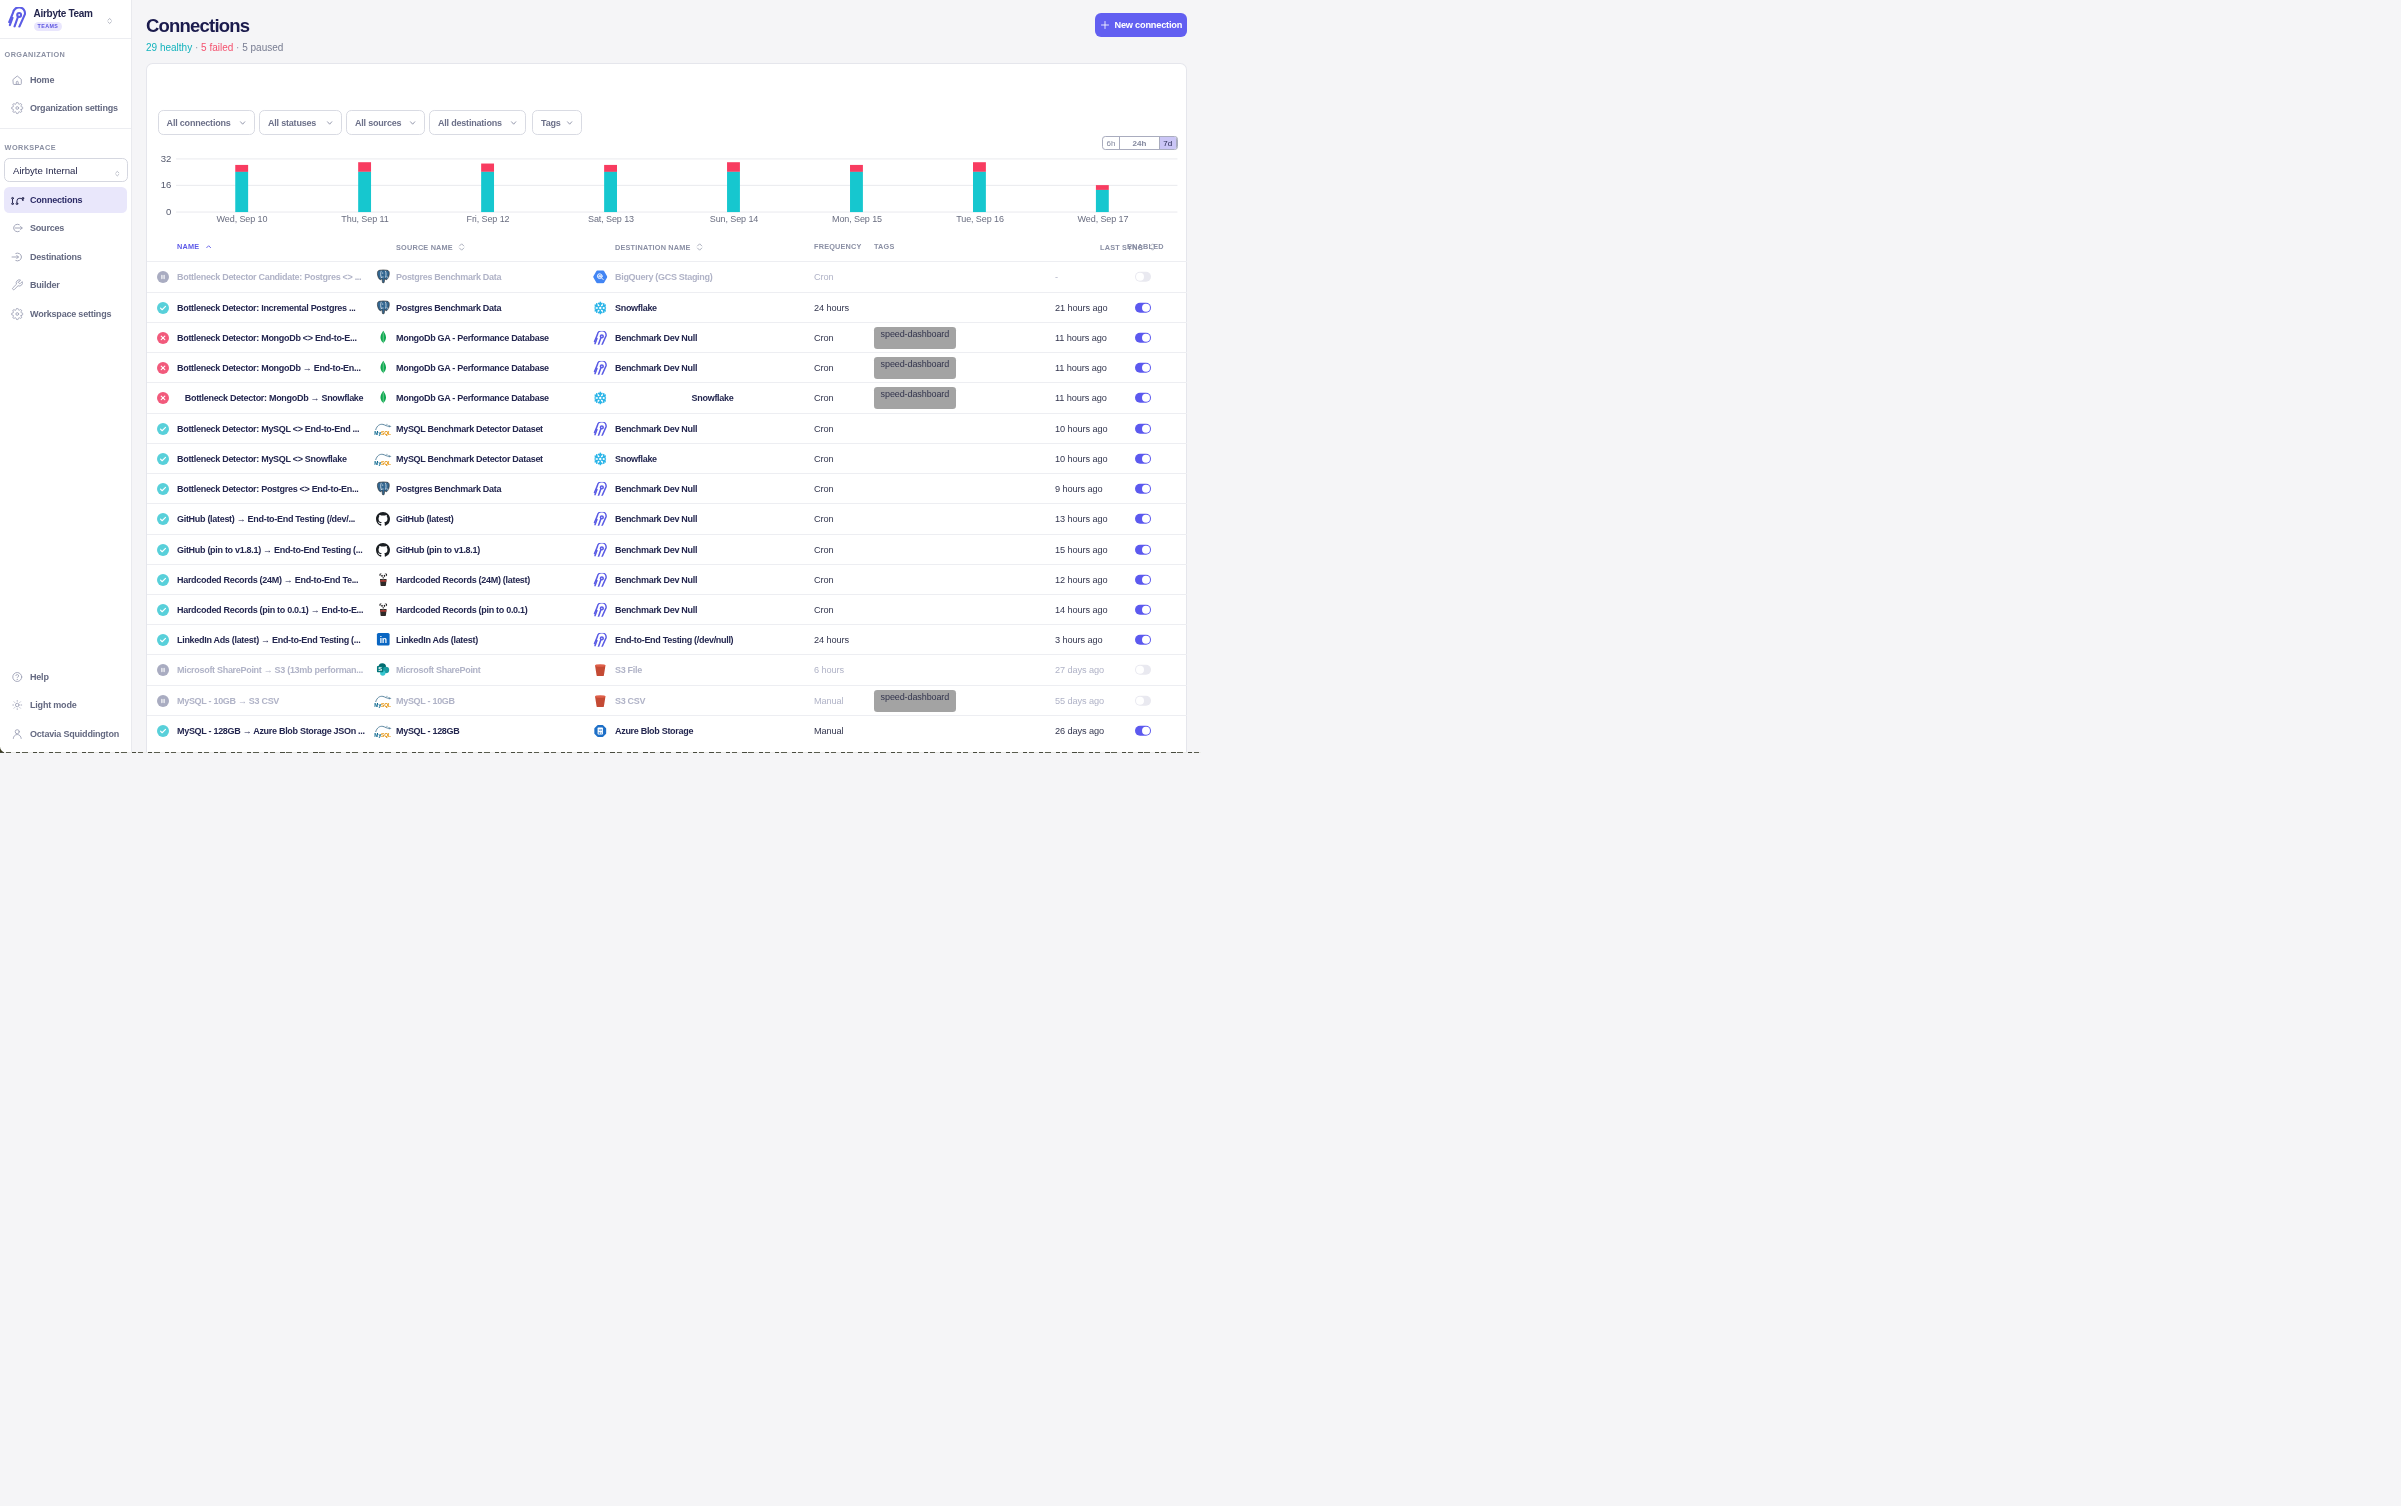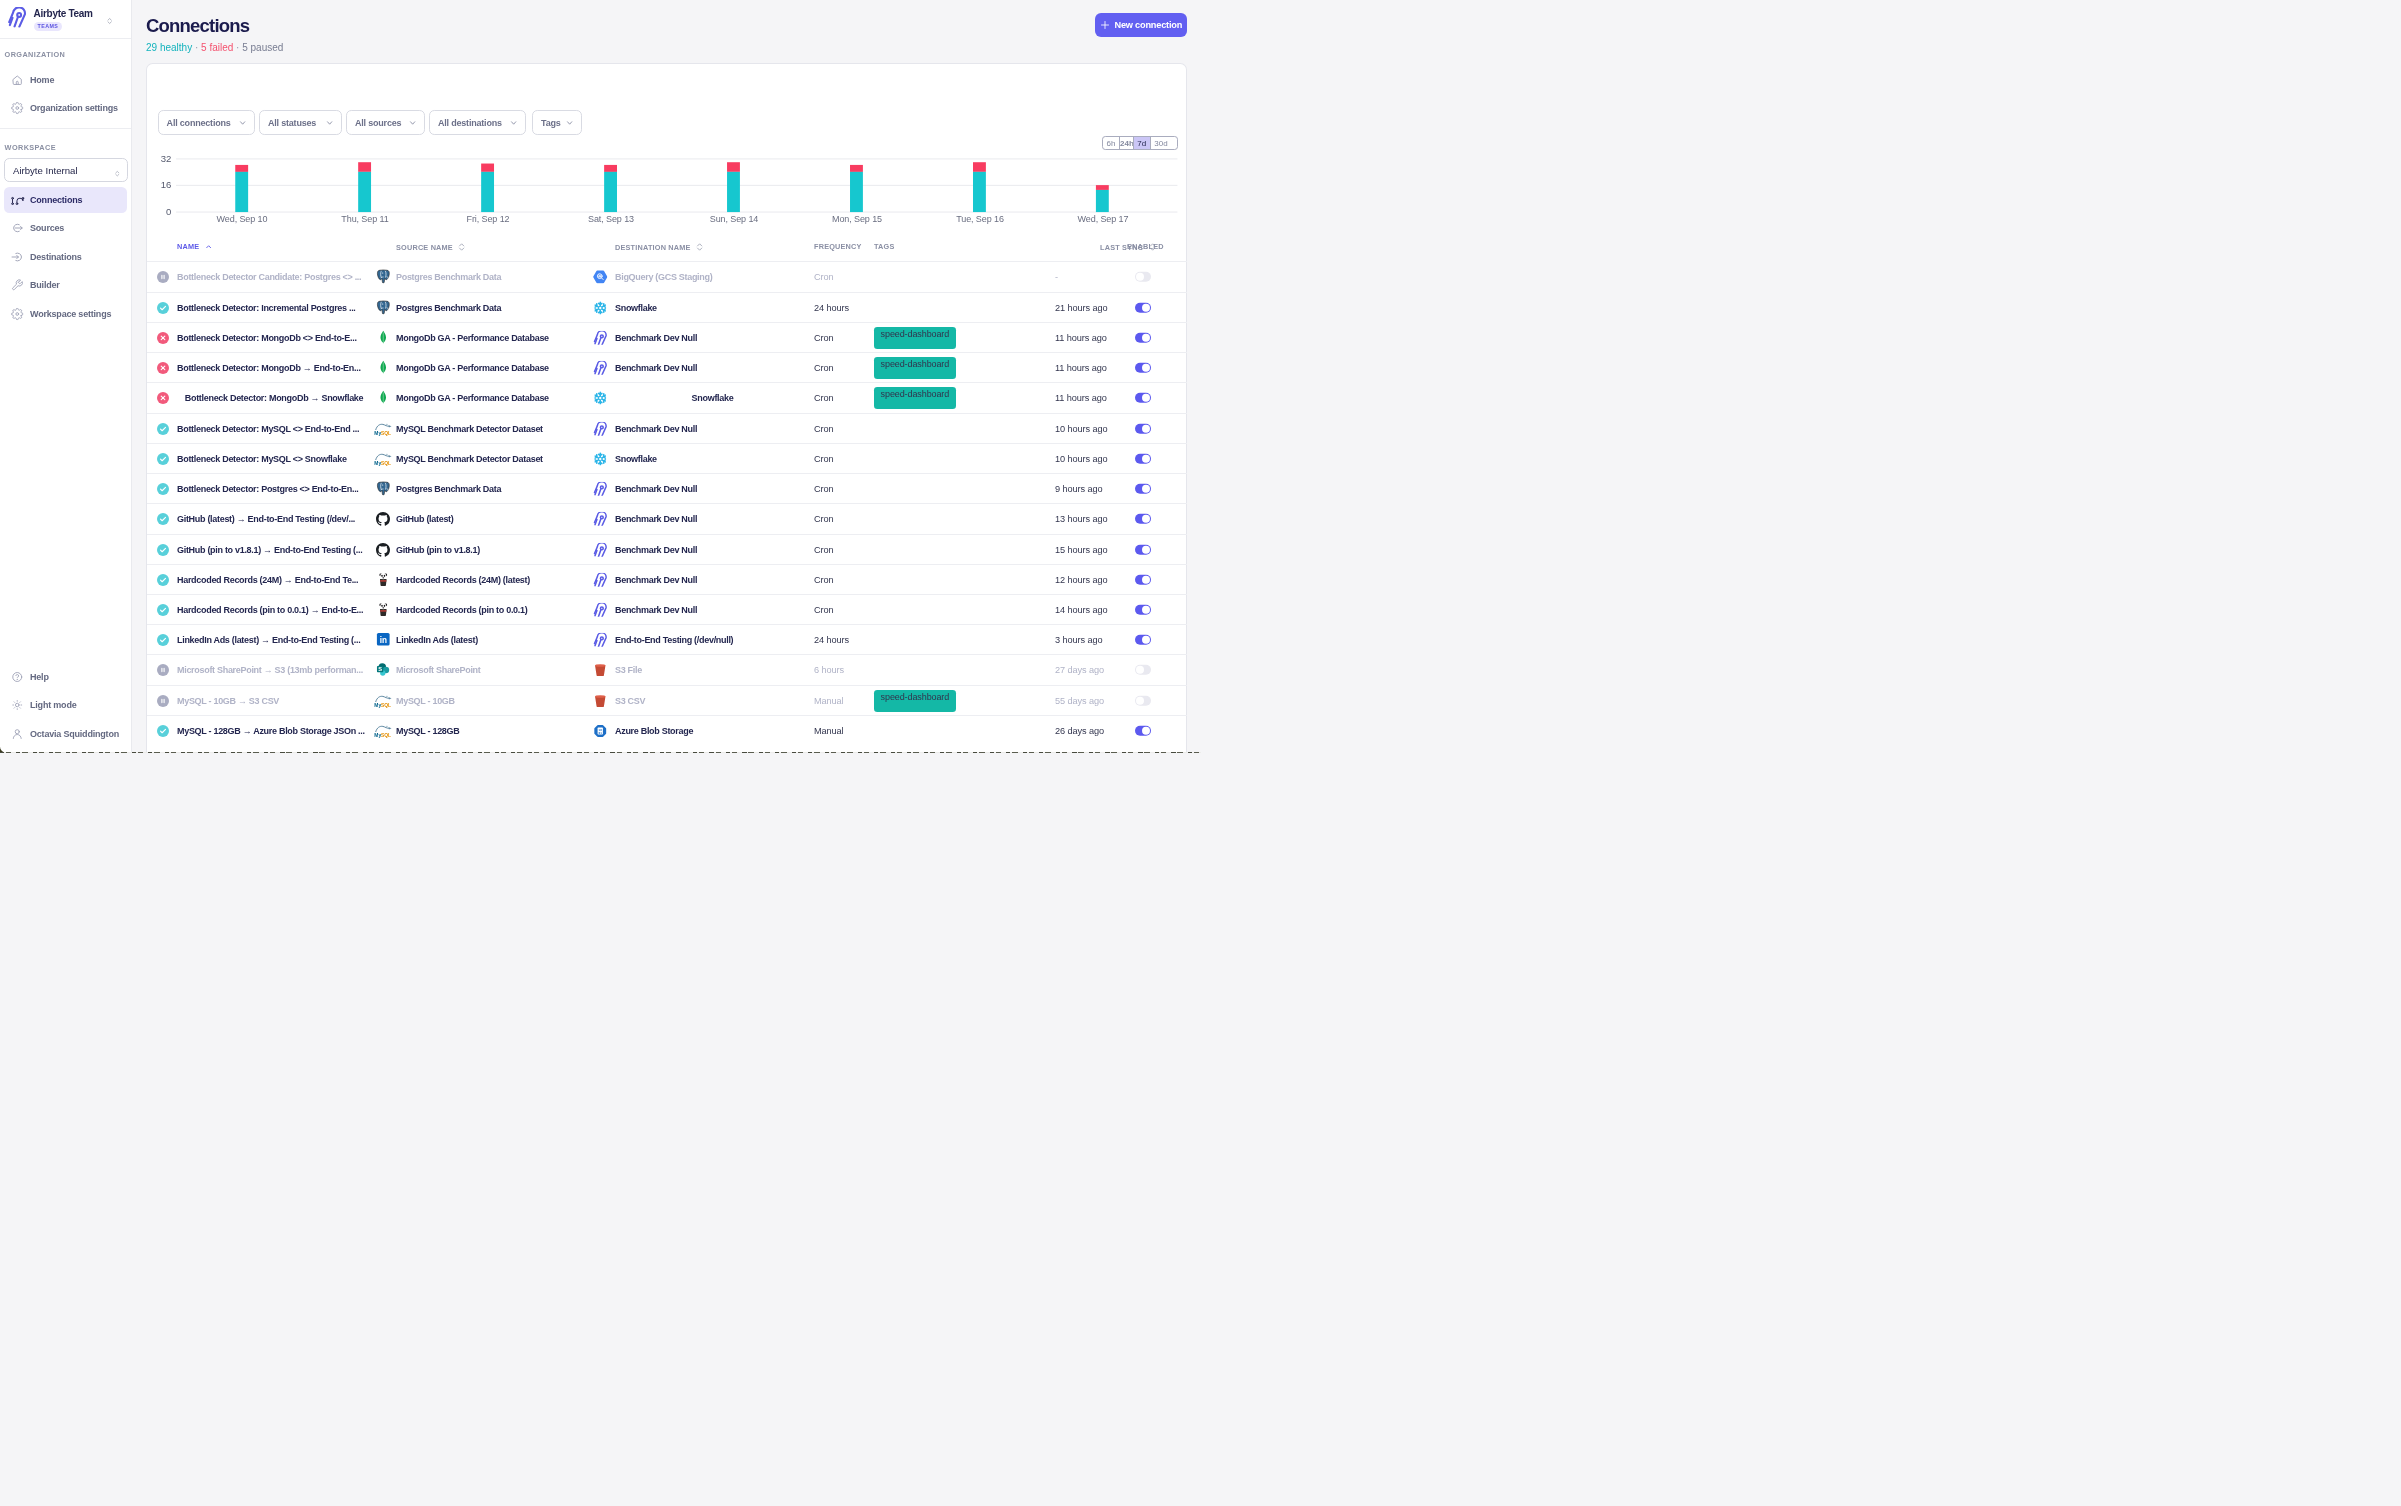--- a/index.html
+++ b/index.html
@@ -54,21 +54,21 @@
 .row{position:absolute;left:0;width:1040px;height:30px;border-top:0.7px solid #edeef2;}
 .row .st{position:absolute;left:10.2px;top:50%;transform:translateY(-50%);width:12.2px;height:12.2px;border-radius:50%;}
 .row .st svg{position:absolute;left:2.1px;top:2.1px;width:8px;height:8px;color:#fff;}
 .row .nm{position:absolute;left:30px;top:50%;transform:translateY(-50%);width:194px;font-size:9px;font-weight:bold;letter-spacing:-0.3px;color:#23264f;white-space:nowrap;overflow:hidden;}
 .row .sic{position:absolute;left:226px;top:50%;transform:translateY(-50%);width:20px;height:20px;display:flex;align-items:center;justify-content:center;}
 .row .sn{position:absolute;left:249px;top:50%;transform:translateY(-50%);font-size:9px;font-weight:bold;letter-spacing:-0.3px;color:#23264f;white-space:nowrap;}
 .row .dic{position:absolute;left:446px;top:50%;transform:translateY(-50%);width:14.5px;height:14.5px;display:flex;align-items:center;justify-content:center;}
 .row .dn{position:absolute;left:468px;top:50%;transform:translateY(-50%);width:195px;font-size:9px;font-weight:bold;letter-spacing:-0.3px;color:#23264f;white-space:nowrap;overflow:hidden;}
 .row .fq{position:absolute;left:667px;top:50%;transform:translateY(-50%);font-size:9.2px;color:#33364f;letter-spacing:-0.1px;}
 .row .tg{position:absolute;left:727px;top:50%;transform:translateY(-50%);height:22px;line-height:15px;padding:0 6.6px;
- background:#14b8a6;border-radius:3.3px;font-size:9px;color:#32344d;letter-spacing:-0.1px;}
+ background:#a3a3a3;border-radius:3.3px;font-size:9px;color:#32344d;letter-spacing:-0.1px;}
 .row .ls{position:absolute;left:908px;top:50%;transform:translateY(-50%);font-size:9.2px;color:#33364f;letter-spacing:-0.1px;}
 .row .tgl{position:absolute;left:988px;top:50%;transform:translateY(-50%);width:16px;height:10.6px;border-radius:5.3px;background:#5c59ef;}
 .row .tgl i{position:absolute;top:1.2px;width:8.2px;height:8.2px;border-radius:50%;background:#fff;}
 .row .tgl.on i{right:1.2px;}
 .row .tgl.off{background:#e9e9f0;}
 .row .tgl.off i{left:1.2px;}
 .row.paused .nm,.row.paused .sn,.row.paused .dn,.row.paused .fq,.row.paused .ls{color:#b0b3c7;}
 #botline{position:absolute;left:0px;bottom:0px;width:1201px;height:0.7px;z-index:5;
  background:repeating-linear-gradient(90deg,#474a3e 0 4px,#eeeeec 4px 6px,#5a5d4f 6px 11.2px,#ececea 11.2px 16.5px);}
 </style></head>
@@ -374,21 +374,21 @@
       </svg>
     </div>
 <div class="chip" style="left:385px;width:50px;">
       <span>Tags</span>
       <svg style="width:7.3px;height:7.3px;" viewBox="0 0 11 11" width="7.3" height="7.3">
         <use href="#i-chevd"></use>
       </svg>
     </div>
 <div class="trange">
       <div style="width:16px;">6h</div>
-      <div style="width:14px;font-weight:bold;">24h</div>
+      <div style="width:40px;font-weight:bold;">24h</div>
       <div class="on" style="width:16.5px;">7d</div>
       <div style="width:22px;">30d</div>
     </div>
 <svg id="chart" width="1041" height="172" viewBox="0 0 1577 260">
 <line x1="44" y1="143.5" x2="1561" y2="143.5" stroke="#e7e8ed" stroke-width="1.4"></line>
 <text x="37" y="148.0" text-anchor="end" font-size="14.5" fill="#555a6e">32</text>
 <line x1="44" y1="183.6" x2="1561" y2="183.6" stroke="#e7e8ed" stroke-width="1.4"></line>
 <text x="37" y="188.1" text-anchor="end" font-size="14.5" fill="#555a6e">16</text>
 <line x1="44" y1="224.0" x2="1561" y2="224.0" stroke="#e7e8ed" stroke-width="1.4"></line>
 <text x="37" y="228.5" text-anchor="end" font-size="14.5" fill="#555a6e">0</text>

